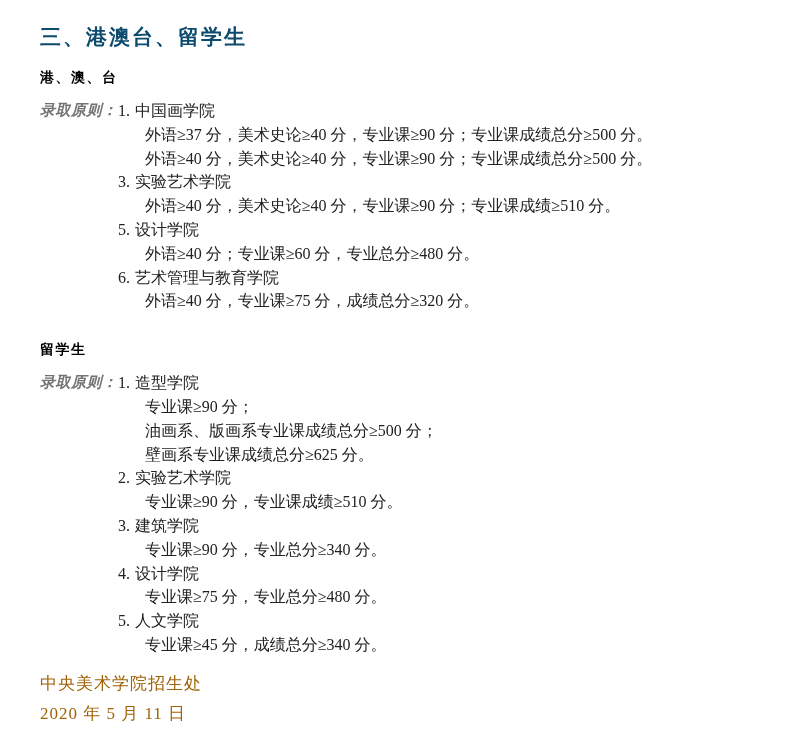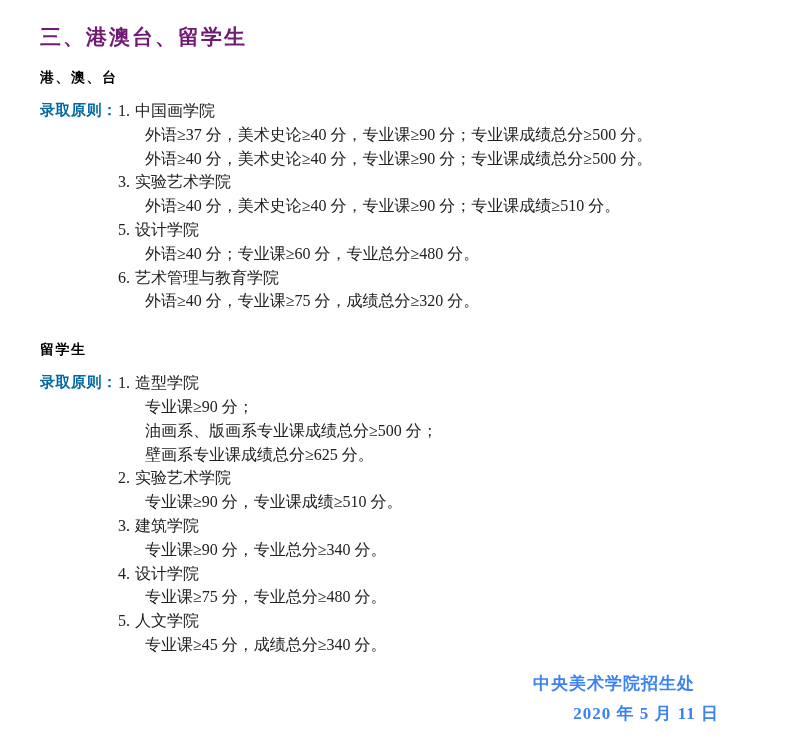--- a/index.html
+++ b/index.html
@@ -7,47 +7,47 @@
     position:relative;
     width:793px; height:741px;
     box-sizing:border-box;
     background:#ffffff;
     color:#212121;
     font-family:"Liberation Serif","DejaVu Serif",serif;
     padding:24px 28px 0 40px;
     overflow:hidden;
   }
   .doc-title {
-    font-size:21px; font-weight:bold; color:#701a75;
+    font-size:21px; font-weight:bold; color:#0c4a6e;
     letter-spacing:2px;
     margin:0 0 14px 0; line-height:27px;
   }
   .section-heading {
     font-size:14px; font-weight:bold; color:#000;
     letter-spacing:1.5px;
     margin:0 0 8px 0; line-height:26px;
   }
   .section-heading.second { margin-top:24px; }
   .principle { display:flex; align-items:flex-start; }
   .principle-label {
     flex:0 0 78px;
-    font-weight:bold; color:#0369a1;
+    font-weight:bold; color:#737373;
     font-size:15px; line-height:23.8px;
     letter-spacing:0.5px;
     white-space:nowrap;
+    font-style:italic;
   }
   .items { flex:1; min-width:0; }
   .item-line { font-size:16px; line-height:23.8px; white-space:nowrap; }
   .item-num { display:inline-block; margin-right:5px; }
   .detail { margin-left:27px; font-size:16px; line-height:23.8px; white-space:nowrap; }
   .signature {
     margin-top:12px;
-    text-align:right;
     padding-right:46px;
-    font-weight:bold; color:#3b82f6;
+    font-weight:normal; color:#a16207;
     font-size:17px; line-height:30px;
     letter-spacing:1px;
   }
   .sig-org { display:block; padding-right:24px; }
   .sig-date { display:block; }
 </style>
 </head>
 <body>
 
 <div class="page">

